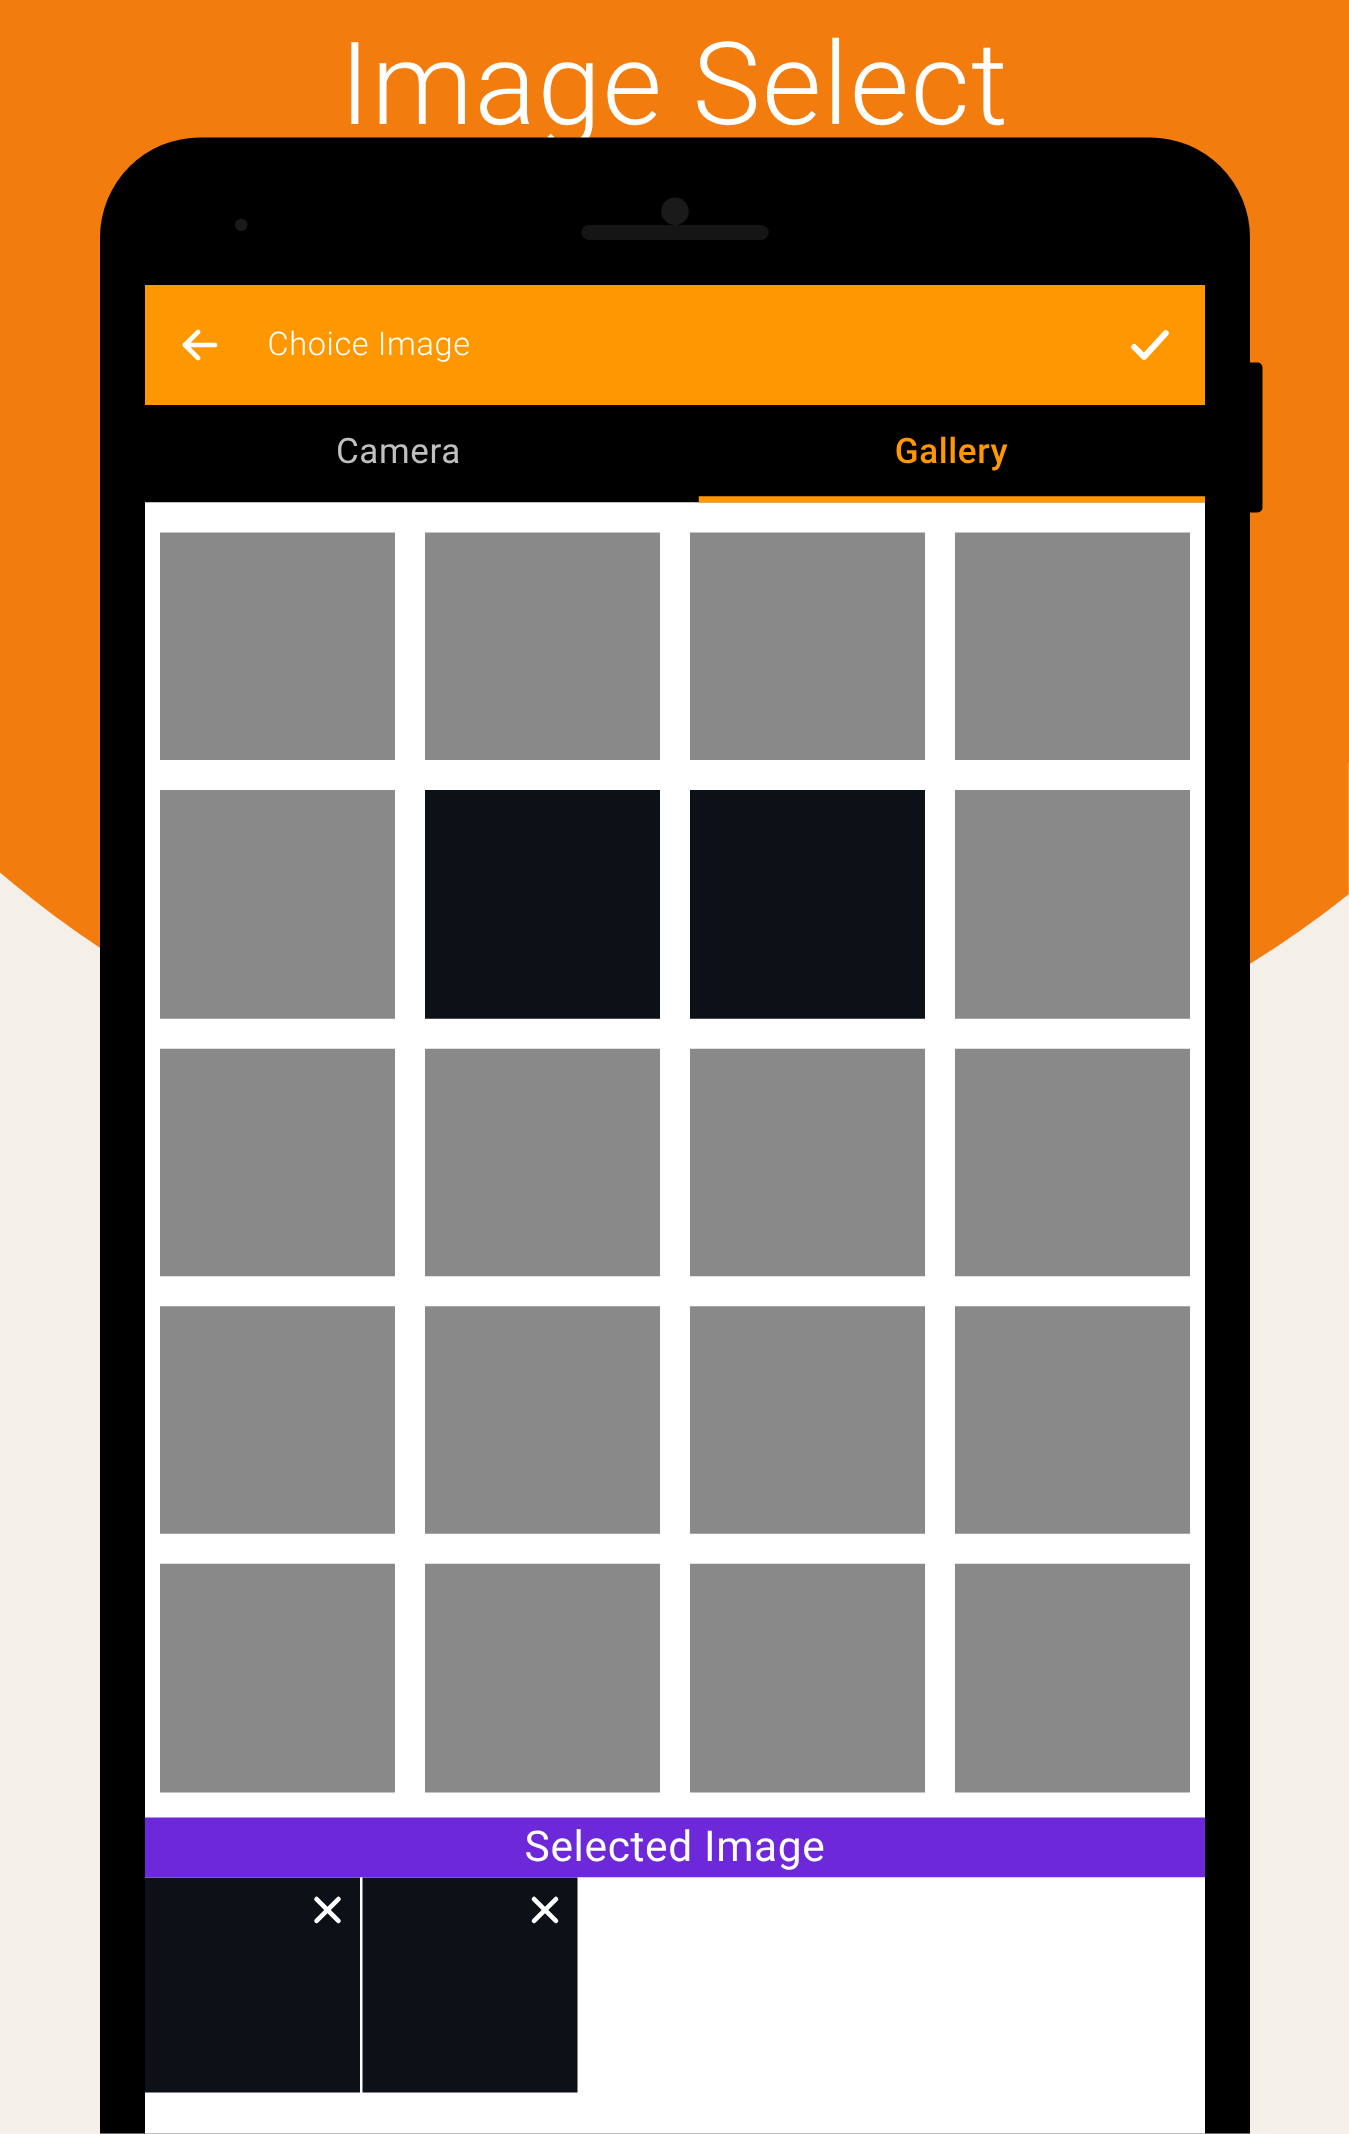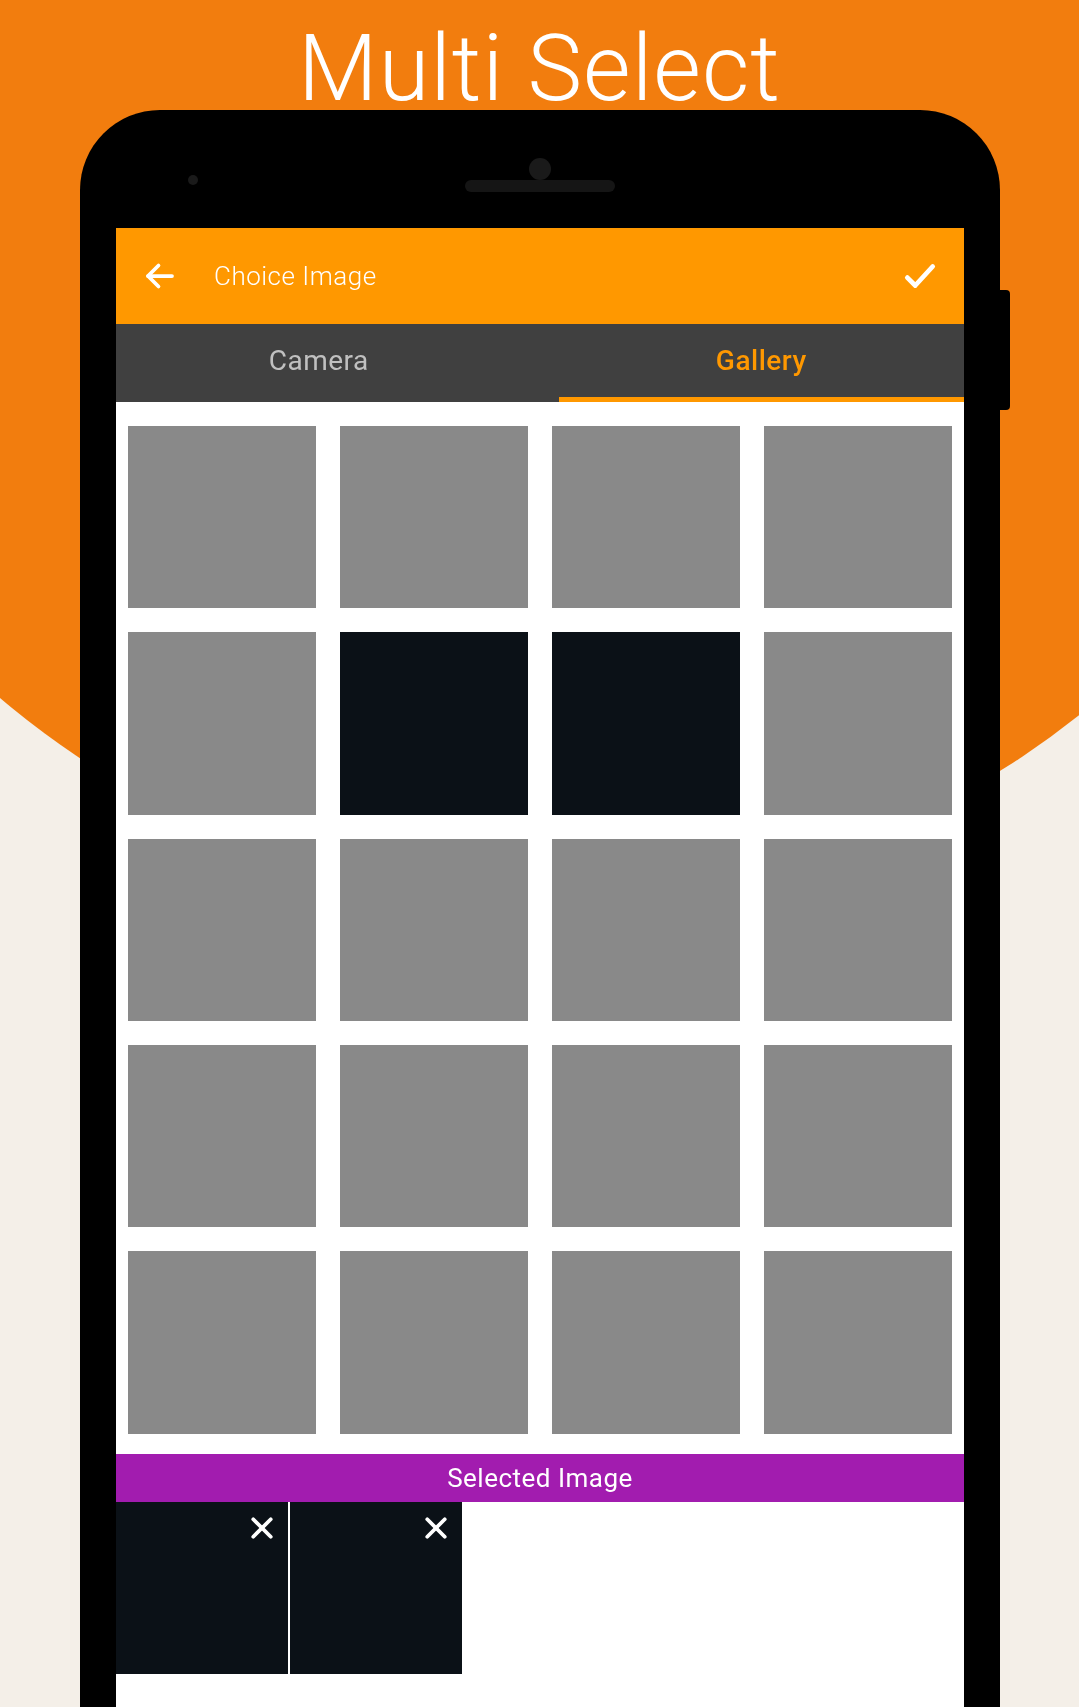--- a/index.html
+++ b/index.html
@@ -55,54 +55,54 @@
   .appbar {
     background: #ff9800; height: 96px; display: flex; align-items: center;
     padding: 0 20px; color: #fff;
   }
   .appbar .back { width: 48px; display: flex; align-items: center; justify-content: center; cursor: pointer; }
   .appbar .title { flex: 0 0 auto; font-size: 26px; font-weight: 300; margin-left: 30px; letter-spacing: 0.5px; }
   .appbar .spacer { flex: 1; }
   .appbar .confirm { width: 48px; display: flex; align-items: center; justify-content: center; cursor: pointer; }
 
   
-  .tabs { display: flex; height: 78px; background: #404040; gap: 37px; }
+  .tabs { display: flex; height: 78px; background: #000000; gap: 37px; }
   .tab { flex: 1; display: flex; align-items: center; justify-content: center;
          font-size: 28px; font-weight: 400; letter-spacing: 0.5px; cursor: pointer;
          border-bottom: 5px solid transparent; color: #c0c0c0; }
   .tab.active { color: #ff9800; border-bottom-color: #ff9800; font-weight: 500; }
 
   
   .grid-wrap { padding: 24px 12px 0 12px; background: #fff; }
   .grid { display: grid; grid-template-columns: repeat(4, 1fr); gap: 24px 24px; }
   .thumb { width: 100%; padding-top: 97%; background: #898989; cursor: pointer; position: relative; }
   .thumb.dark { background: #0b1117; }
 
   
   .selected-bar {
-    background: #a21caf; color: #fff; height: 48px; display: flex;
-    align-items: center; justify-content: center; font-size: 26px; font-weight: 400;
+    background: #6d28d9; color: #fff; height: 48px; display: flex;
+    align-items: center; justify-content: center; font-size: 34px; font-weight: 400;
     margin-top: 20px; letter-spacing: 0.5px;
   }
 
   
   .tray { display: flex; gap: 2px; padding: 0; background: #fff; height: auto; }
   .tray-item { width: 172px; height: 172px; background: #0b1117; position: relative; }
   .tray-item .remove {
     position: absolute; top: 6px; right: 6px; width: 40px; height: 40px;
     display: flex; align-items: center; justify-content: center; cursor: pointer;
   }
   .tray-item .remove svg { stroke: #fff; stroke-width: 3; }
 </style>
 </head>
 <body>
 
 <div class="bg-swoosh"></div>
 
-<div class="promo-title">Multi Select</div>
+<div class="promo-title">Image Select</div>
 
 <div class="phone">
   <div class="phone-frame">
     <div class="phone-side-btn"></div>
     <div class="phone-top">
       <div class="phone-camera"></div>
       <div class="phone-speaker"></div>
       <div class="phone-proximity"></div>
     </div>
 

